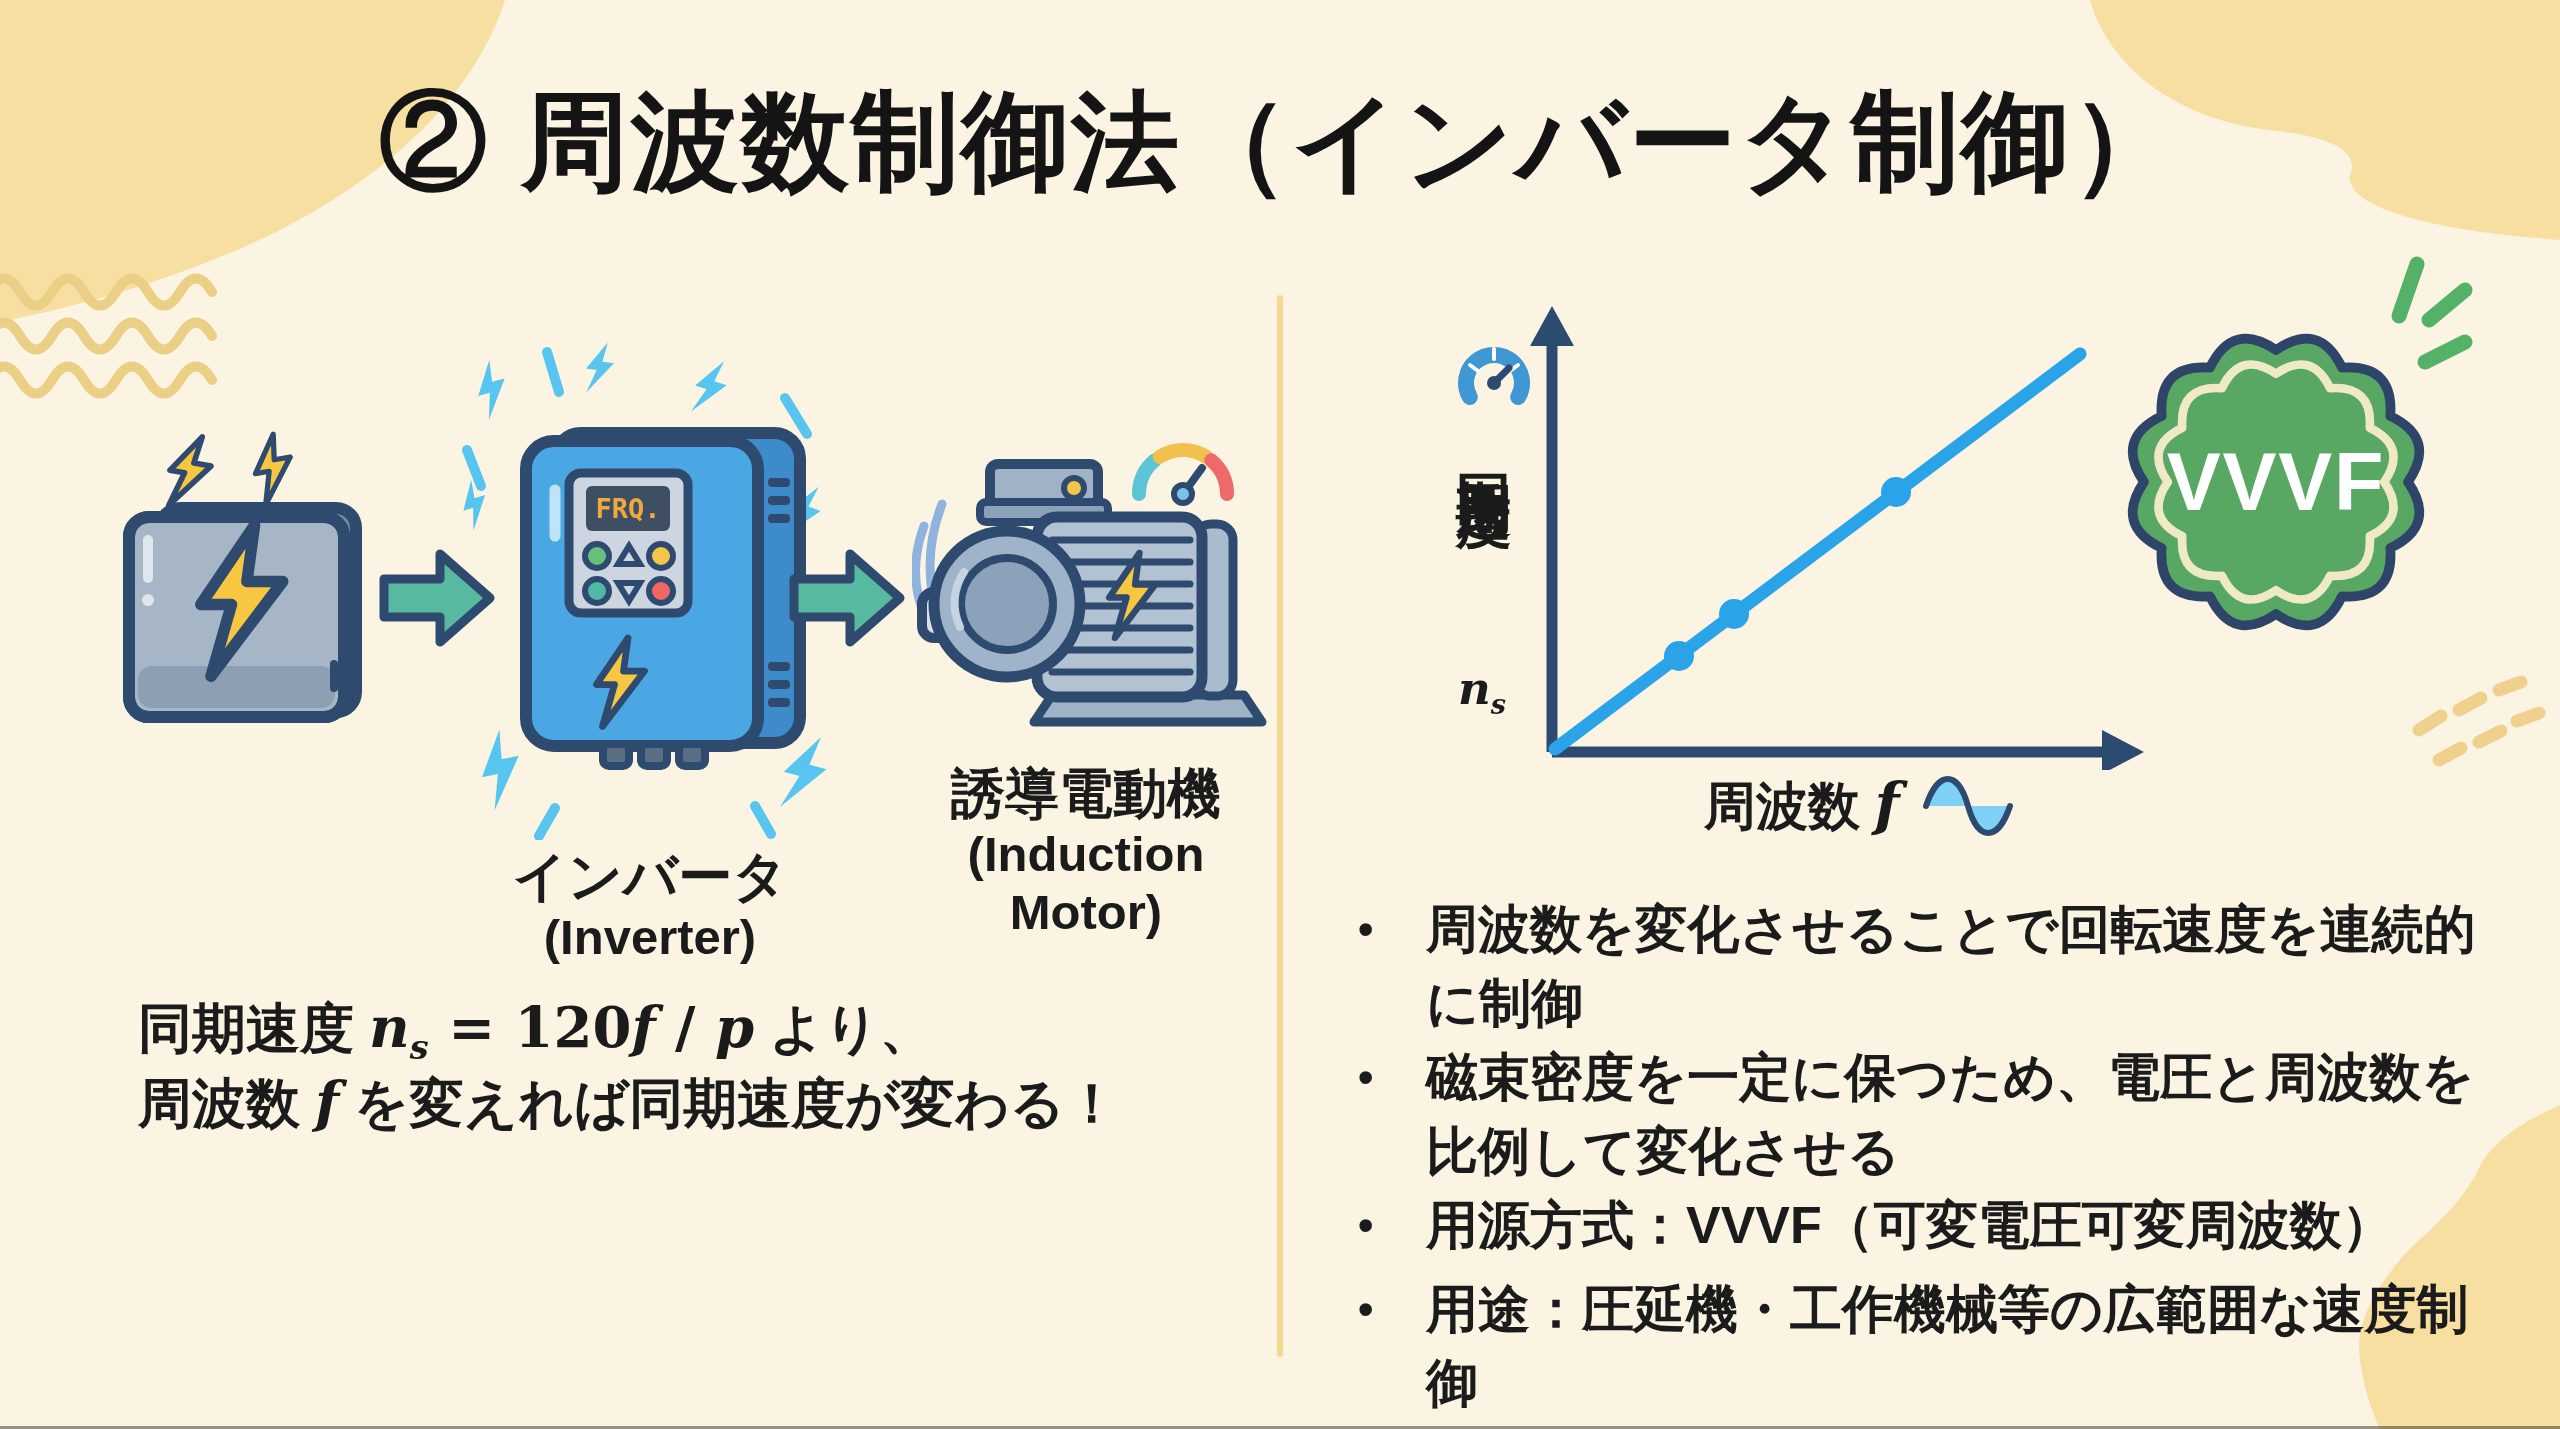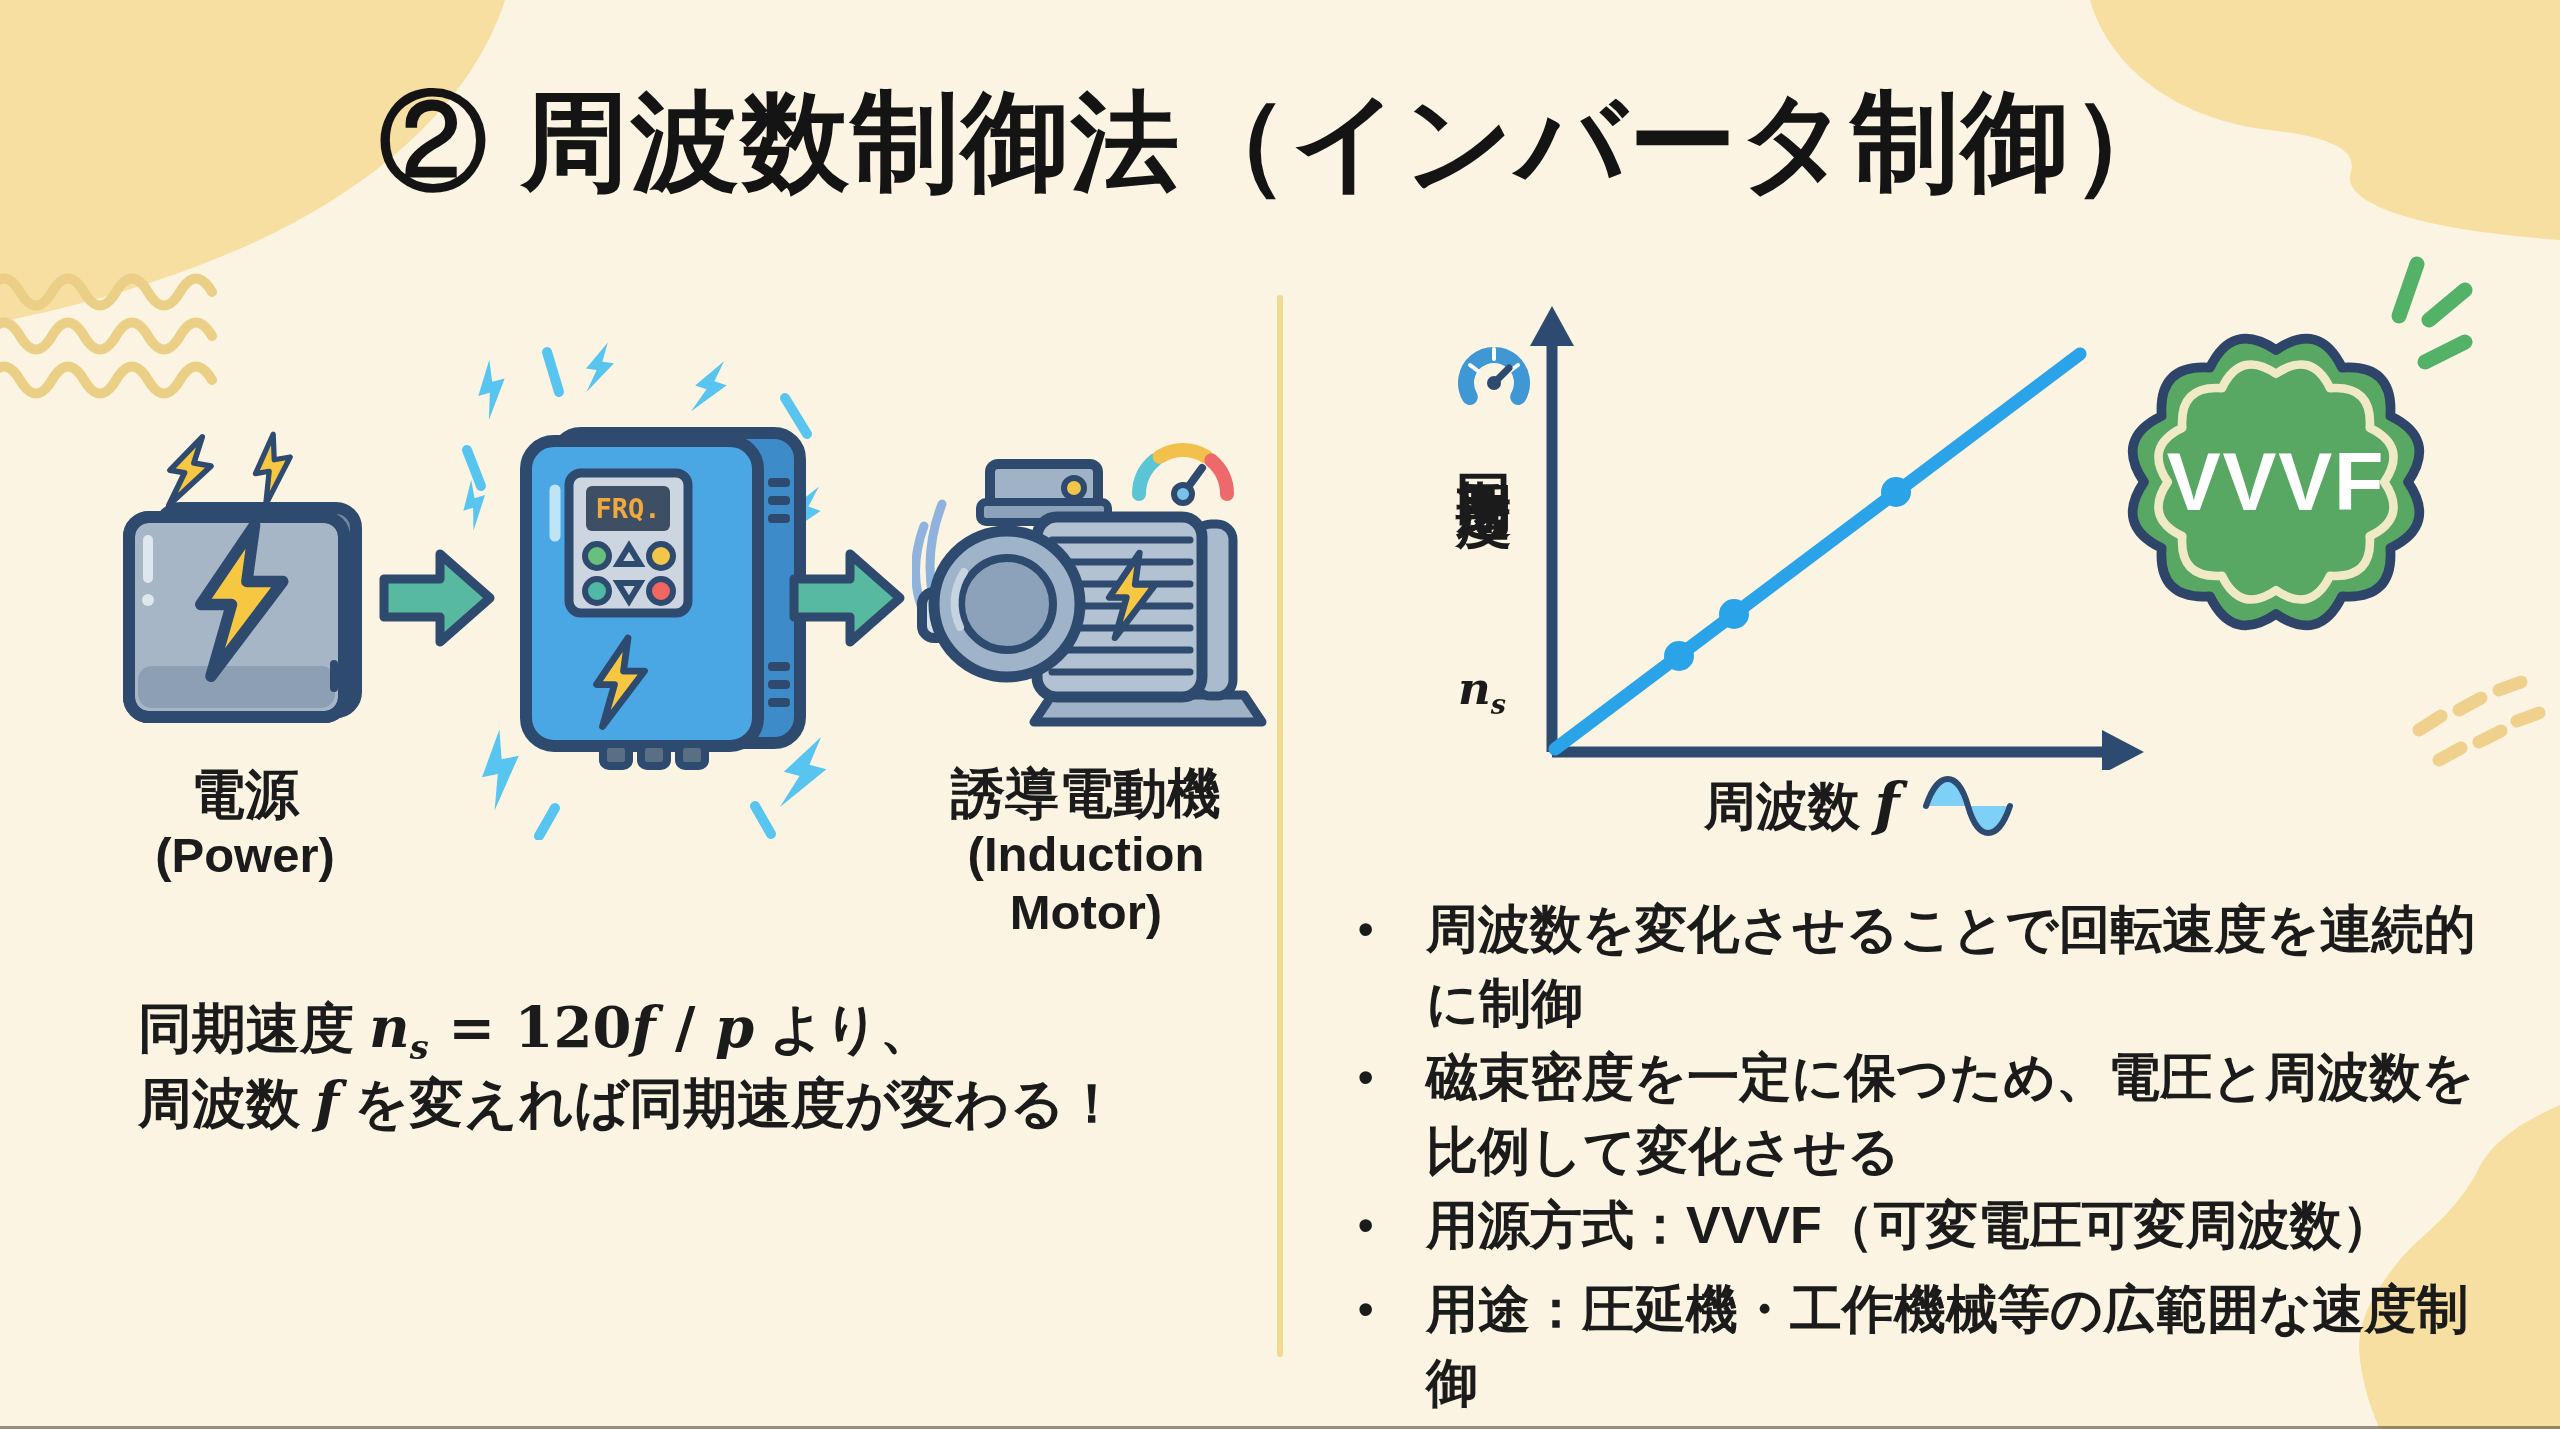--- a/index.html
+++ b/index.html
@@ -163,23 +163,23 @@
       <line x1="140" y1="260" x2="278" y2="260"></line>
     </g>
 
     <circle cx="95" cy="192" r="73" fill="#9fb4c9" stroke="#2e4a6e" stroke-width="11"></circle>
     <circle cx="95" cy="192" r="46" fill="#8ba2ba" stroke="#2e4a6e" stroke-width="8"></circle>
     <path d="M52,160 A56,56 0 0 0 48,215" stroke="#c6d3e0" stroke-width="8" fill="none" stroke-linecap="round"></path>
 
     <path transform="translate(190,138) scale(0.72)" d="M52,4 L10,66 L34,66 L18,122 L74,48 L46,48 Z" fill="#f8c742" stroke="#2e4a6e" stroke-width="9" stroke-linejoin="round"></path>
   </svg>
 
-  <div class="abs z1 icon-label" style="left:85px;top:763px;width:320px">
-    <span class="ja">電源</span>
-    <span class="en">(Power)</span>
+  <div class="abs z1 icon-label" style="left:468px;top:845px;width:364px">
+    <span class="ja">インバータ</span>
+    <span class="en">(Inverter)</span>
   </div>
   <div class="abs z1 icon-label" style="left:900px;top:762px;width:372px">
     <span class="ja">誘導電動機</span>
     <span class="en">(Induction Motor)</span>
   </div>
 
   <div class="abs z1 body-text" style="left:138px;top:993px">
     <span>同期速度 </span><span class="math"><span class="mi">n</span><sub>s</sub><span> = 120</span><span class="mi">f</span><span> / </span><span class="mi">p</span></span><span> より、</span>
   </div>
   <div class="abs z1 body-text" style="left:138px;top:1068px">

